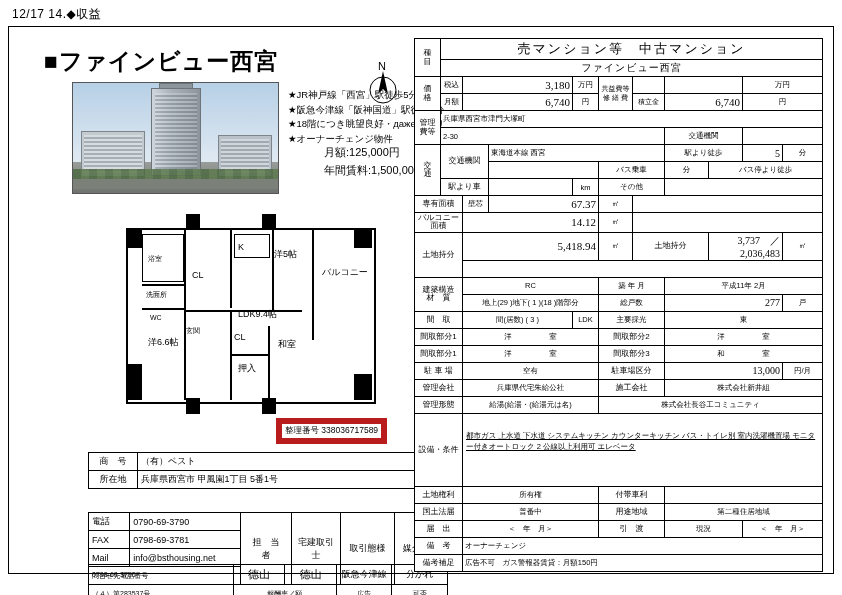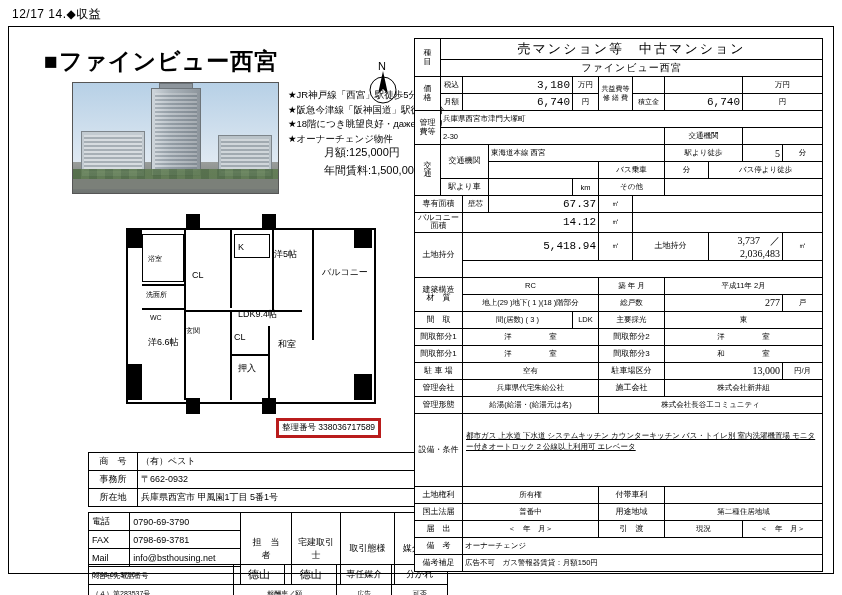--- a/index.html
+++ b/index.html
@@ -61,21 +61,21 @@
   .plan{
     position:absolute;left:82px;top:168px;width:246px;height:200px;
     border:none;
   }
   .plan .outer{position:absolute;left:0;top:14px;width:246px;height:172px;border:2px solid #000;}
   .plan .blk{position:absolute;background:#000;}
   .rm{position:absolute;font-size:9px;white-space:nowrap;}
   .wall{position:absolute;background:#000;}
   .thin{position:absolute;border:1px solid #000;}
   .plan-no{
-    position:absolute;left:232px;top:372px;font-size:8.5px;border:3px solid #b91c1c;padding:1px 3px;
+    position:absolute;left:232px;top:372px;font-size:8.5px;border:6px solid #b91c1c;padding:1px 3px;
   }
   
   .btbl{
     position:absolute;left:44px;top:406px;width:360px;border-collapse:collapse;font-size:9px;
   }
   .btbl td{border:1px solid #000;padding:2px 3px;vertical-align:middle;height:13px;}
   .lbl{width:42px;text-align:center;}
   .sig{
     font-family:"Liberation Serif","DejaVu Serif",serif;font-size:11px;text-align:center;
   }
@@ -86,21 +86,21 @@
   
   .right{
     position:absolute;left:414px;top:38px;width:412px;
   }
   table.r{border-collapse:collapse;width:408px;font-size:8.5px;table-layout:fixed;}
   table.r td{border:1px solid #000;padding:1px 2px;height:14px;vertical-align:middle;}
   .c{text-align:center;}
   .k{background:#fff;text-align:center;font-size:8px;line-height:1.05;}
   .big{font-size:13px;font-weight:normal;letter-spacing:2px;text-align:center;}
   .mid{font-size:10px;text-align:center;letter-spacing:1px;}
-  .num{font-family:Liberation Mono, monospace;font-size:11px;text-align:right;padding-right:4px;}
+  .num{font-family:Liberation Serif, serif;font-size:11px;text-align:right;padding-right:4px;}
   .num2{font-family:"Liberation Serif","DejaVu Serif",serif;font-size:10px;text-align:right;padding-right:4px;}
   .sm{font-size:7.5px;}
   .tiny{font-size:7px;}
 </style>
 </head>
 <body>
 
 <div class="page">
 
   <div class="hdr">12/17 14.◆収益</div>
@@ -183,24 +183,20 @@
 
     <div class="plan-no">整理番号 338036717589</div>
 
     <table class="btbl">
       <tbody>
           <tr>
         <td class="lbl">商　号</td>
         <td colspan="5">（有）ベスト</td>
       </tr>
       <tr>
-        <td class="lbl">事務所</td>
-        <td colspan="5">〒662-0932</td>
-      </tr>
-      <tr>
         <td class="lbl">所在地</td>
         <td colspan="5">兵庫県西宮市 甲風園1丁目 5番1号</td>
       </tr>
       <tr>
         <td style="border:none;height:4px;" colspan="6"></td>
       </tr>
     </tbody>
       </table>
 
     <table class="btbl" style="top:466px;">
@@ -226,21 +222,21 @@
       </tr>
     </tbody>
       </table>
 
     <table class="btbl" style="top:518px;">
       <tbody>
           <tr>
         <td style="width:142px;" class="tiny">0798-69-3790</td>
         <td style="width:46px;" class="c sig">德山</td>
         <td style="width:46px;" class="c sig">德山</td>
-        <td style="width:50px;" class="c">専任媒介</td>
+        <td style="width:50px;" class="c">阪急今津線</td>
         <td style="width:50px;margin-top:32px;" class="c">分かれ</td>
       </tr>
       <tr>
         <td class="tiny">（４）第283537号</td>
         <td colspan="2" class="c tiny">報酬率／額</td>
         <td class="c tiny">広告</td>
         <td class="c tiny">可否</td>
       </tr>
       <tr>
         <td class="tiny">（一社）兵庫県宅地建物取引業協会</td>

